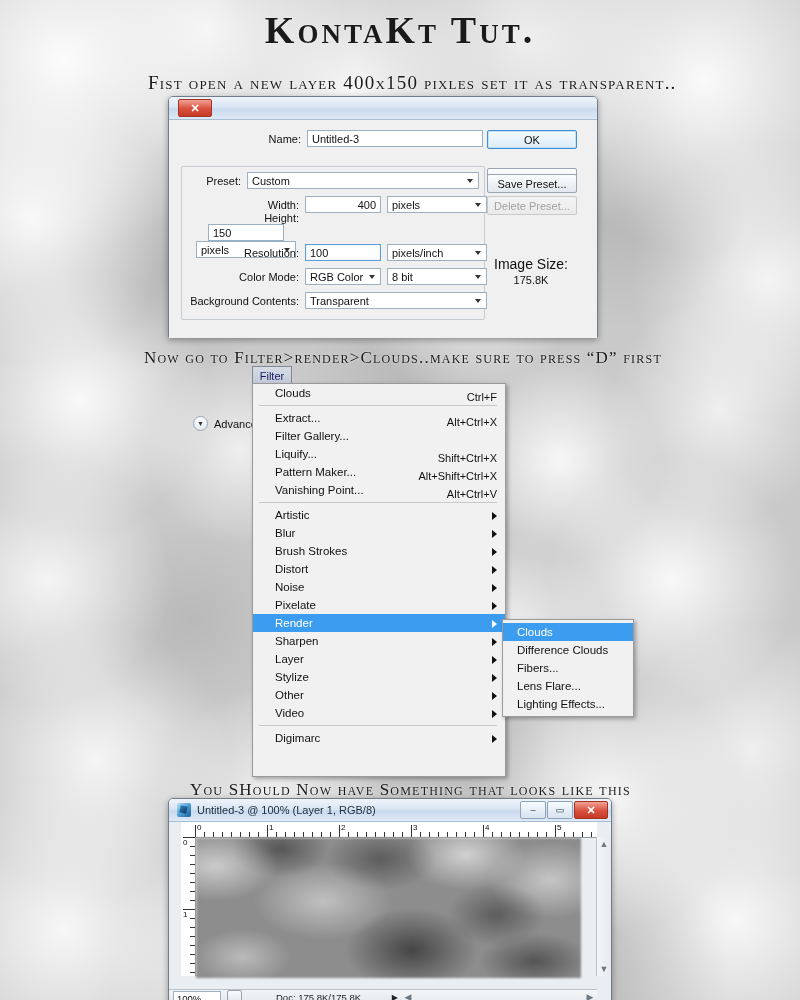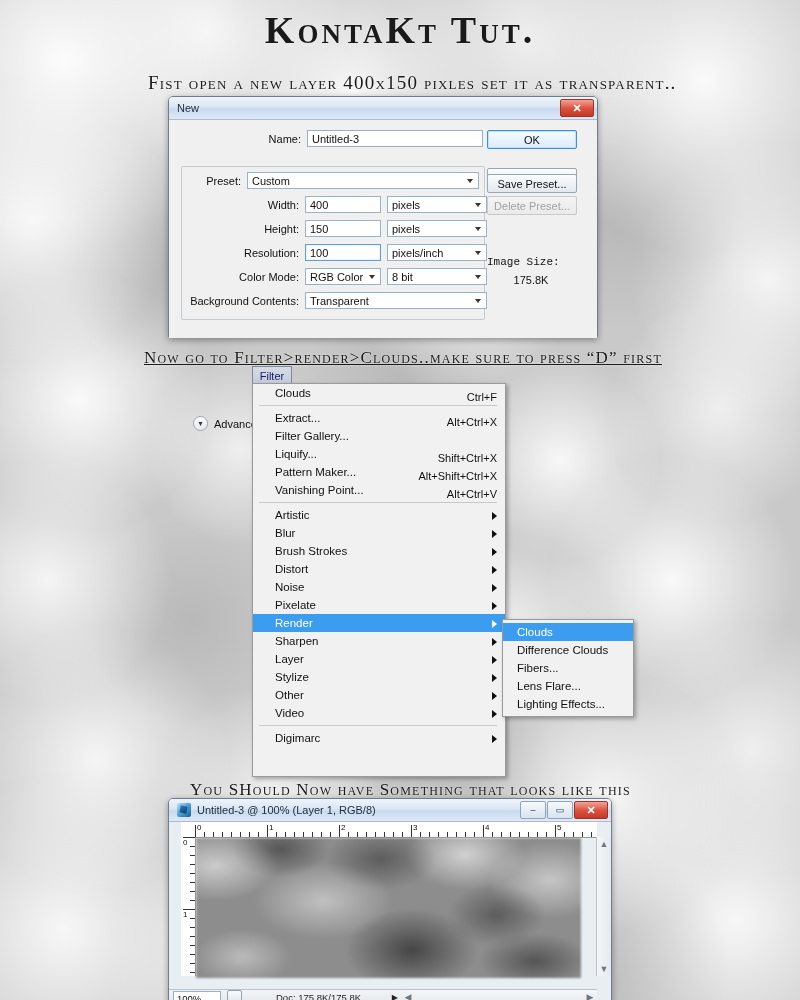--- a/index.html
+++ b/index.html
@@ -55,21 +55,21 @@
     color:#1a1a1a;
     white-space:nowrap;
     letter-spacing:1.2px;
     text-shadow:0 0 2px rgba(255,255,255,.7);
   }
   #page-title{
     top:8px;left:0;width:800px;text-align:center;
     font-size:38px;font-weight:bold;letter-spacing:3px;
   }
   #step1-text{top:72px;left:148px;font-size:19px;}
-  #step2-text{top:348px;left:144px;font-size:17px;text-decoration:underline;}
+  #step2-text{top:348px;left:144px;font-size:17px;}
   #step3-text{top:780px;left:190px;font-size:17px;}
 
   
   .win{
     position:absolute;
     border:1px solid #6f7d8c;
     border-radius:5px 5px 2px 2px;
     box-shadow:0 2px 6px rgba(0,0,0,.35);
     background:#f0f0f0;
   }
@@ -253,21 +253,20 @@
 
 <div id="bg"></div>
 
 <div class="caption" id="page-title">KontaKt Tut.</div>
 <div class="caption" id="step1-text">Fist open a new layer 400x150 pixles set it as transparent..</div>
 <div class="caption" id="step2-text">Now go to Filter&gt;render&gt;Clouds..make sure to press  “D”  first</div>
 <div class="caption" id="step3-text">You SHould Now have Something that looks like this</div>
 
 <div class="win" id="new-dialog">
   <div class="titlebar">
-    <div class="ttl">New</div>
     <div class="winbtn close">✕</div>
   </div>
   <div class="body">
 
     <div class="dlg-row" style="left:12px;top:10px;width:302px;">
       <div class="lbl" style="width:120px;">Name:</div>
       <div class="txtfield" style="width:176px;margin-left:6px;">Untitled-3</div>
     </div>
 
     <div class="grpbox"></div>
@@ -275,28 +274,28 @@
     <div class="dlg-row" style="left:18px;top:52px;">
       <div class="lbl" style="width:54px;">Preset:</div>
       <div class="combo" style="width:232px;margin-left:6px;">
         <span class="v">Custom</span>
         <span class="arrow"></span>
       </div>
     </div>
 
     <div class="dlg-row" style="left:18px;top:76px;">
       <div class="lbl" style="width:112px;">Width:</div>
-      <div class="txtfield" style="width:76px;margin-left:6px;">400</div>
+      <div class="txtfield" style="width:76px;margin-left:6px;text-align:right;">400</div>
       <div class="combo" style="width:100px;margin-left:6px;">
         <span class="v">pixels</span>
         <span class="arrow"></span>
       </div>
     </div>
 
-    <div class="dlg-row" style="left:18px;top:100px;">
+    <div class="dlg-row" style="left:18px;top:92px;flex-direction:column;">
       <div class="lbl" style="width:112px;">Height:</div>
       <div class="txtfield" style="width:76px;margin-left:6px;">150</div>
       <div class="combo" style="width:100px;margin-left:6px;">
         <span class="v">pixels</span>
         <span class="arrow"></span>
       </div>
     </div>
 
     <div class="dlg-row" style="left:18px;top:124px;">
       <div class="lbl" style="width:112px;">Resolution:</div>
@@ -331,21 +330,21 @@
       <span class="adv-circle">▾</span>
       <span>Advanced</span>
     </div>
     <div class="adv-line"></div>
 
     <div class="sidebtn primary" style="left:318px;top:10px;">OK</div>
     <div class="sidebtn" style="left:318px;top:48px;">Reset</div>
     <div class="sidebtn" style="left:318px;top:54px;">Save Preset...</div>
     <div class="sidebtn disabled" style="left:318px;top:76px;">Delete Preset...</div>
 
-    <div style="position:absolute;left:318px;top:136px;width:88px;font-size:11px;color:#111;font-family:Liberation Mono, monospace;">Image Size:</div>
+    <div style="position:absolute;left:318px;top:136px;width:88px;text-align:center;font-size:14px;color:#111;">Image Size:</div>
     <div style="position:absolute;left:318px;top:154px;width:88px;text-align:center;font-size:11px;color:#111;">175.8K</div>
   </div>
 </div>
 
 <div id="filter-menubtn">Filter</div>
 <div id="filter-menu">
     <div class="mi">
       <span class="mlabel">Clouds</span>
       <span class="maccel">Ctrl+F</span>
     </div>

